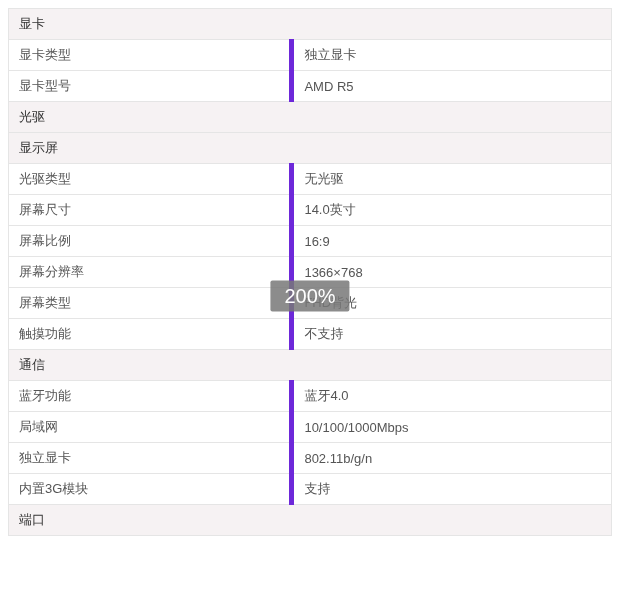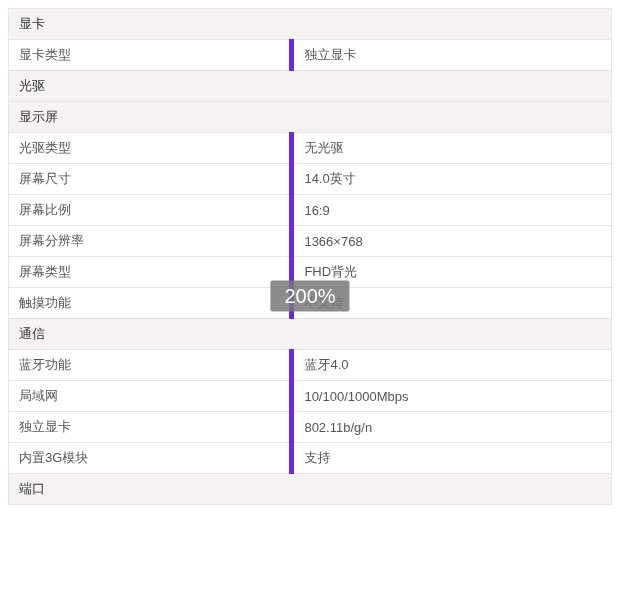--- a/index.html
+++ b/index.html
@@ -58,20 +58,24 @@
 <table class="spec-table">
   <tbody id="table-body">
       <tr>
         <th colspan="2" class="section-header">显卡</th>
       </tr>
       <tr>
         <td class="label-cell">显卡类型</td>
         <td class="value-cell">独立显卡</td>
       </tr>
       <tr>
+        <td class="label-cell">显卡型号</td>
+        <td class="value-cell">AMD R5</td>
+      </tr>
+      <tr>
         <th colspan="2" class="section-header">光驱</th>
       </tr>
       <tr>
         <th colspan="2" class="section-header">显示屏</th>
       </tr>
       <tr>
         <td class="label-cell">光驱类型</td>
         <td class="value-cell">无光驱</td>
       </tr>
       <tr>

